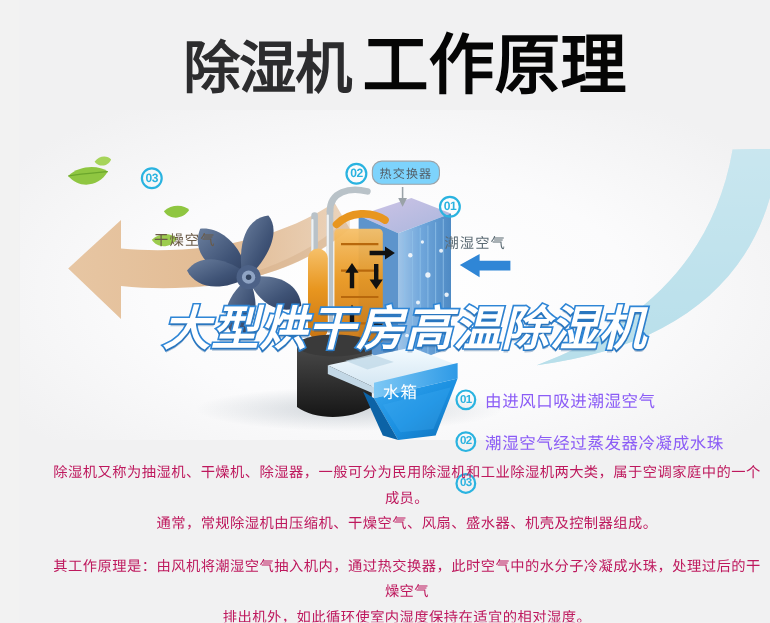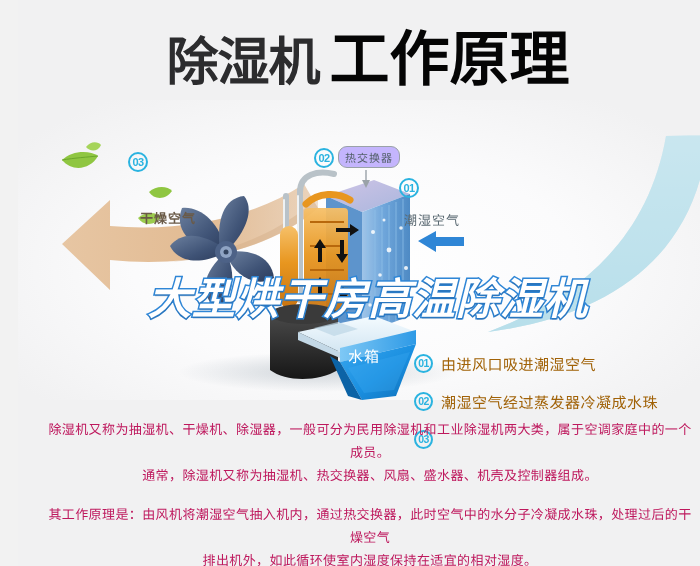--- a/index.html
+++ b/index.html
@@ -45,43 +45,43 @@
     display:flex;align-items:center;justify-content:center;
     background:transparent;letter-spacing:-0.5px;
     box-sizing:border-box;
   }
   #badge03{left:110px;top:52px;}
   #badge02{left:296px;top:48px;}
   #badge01{left:381px;top:78px;}
 
   
   .lbl{position:absolute;font-size:13px;white-space:nowrap;}
-  #lbl-dry{left:122px;top:108px;color:#6a5a47;letter-spacing:1px;font-weight:bold;}
+  #lbl-dry{left:122px;top:108px;color:#6a5a47;letter-spacing:1px;}
   #lbl-humid{left:386px;top:110px;color:#5c6b74;letter-spacing:1px;text-align:center;}
   #lbl-tank{left:330px;top:245px;color:#ffffff;font-size:15px;letter-spacing:1px;}
 
   
   #callout-hx{
     position:absolute;left:320px;top:46px;
     border:1.4px solid #9aa2a8;border-radius:9px;
-    background:#c4b5fd;color:#53606a;
+    background:#7dd3fc;color:#53606a;
     font-size:11px;padding:2px 6px;letter-spacing:1px;white-space:nowrap;
   }
 
   
   .legend{position:absolute;left:396px;top:244px;width:300px;}
   .legend-row{display:flex;align-items:center;height:38px;}
   .lg-badge{
     width:19px;height:19px;border-radius:50%;
     border:2px solid #2ab3e0;color:#2ab3e0;
     font-size:10.5px;font-weight:bold;
     display:flex;align-items:center;justify-content:center;
     flex:0 0 auto;box-sizing:border-box;letter-spacing:-0.5px;
   }
-  .lg-text{margin-left:8px;font-size:15px;color:#a16207;letter-spacing:0.5px;white-space:nowrap;}
+  .lg-text{margin-left:8px;font-size:15px;color:#8b5cf6;letter-spacing:0.5px;white-space:nowrap;}
 
   
   .watermark{
     position:absolute;left:0;top:264px;width:700px;
     text-align:center;white-space:nowrap;
     font-size:43px;font-weight:bold;font-style:italic;
     color:#ffffff;letter-spacing:1px;
     -webkit-text-stroke:3px #2f86d6;
     paint-order:stroke fill;
     text-shadow:0 2px 0 rgba(32,90,150,.35);
@@ -300,21 +300,21 @@
         <span class="lg-badge">03</span>
       </div>
     </div>
   </div>
 
   <div class="watermark">大型烘干房高温除湿机</div>
 
   <div class="copy">
     <p class="p1">
       <span>除湿机又称为抽湿机、干燥机、除湿器，一般可分为民用除湿机和工业除湿机两大类，属于空调家庭中的一个成员。</span><br>
-      <span>通常，除湿机又称为抽湿机、热交换器、风扇、盛水器、机壳及控制器组成。</span>
+      <span>通常，常规除湿机由压缩机、干燥空气、风扇、盛水器、机壳及控制器组成。</span>
     </p>
     <p class="p2">
       <span>其工作原理是：由风机将潮湿空气抽入机内，通过热交换器，此时空气中的水分子冷凝成水珠，处理过后的干燥空气</span><br>
       <span>排出机外，如此循环使室内湿度保持在适宜的相对湿度。</span>
     </p>
   </div>
 
 </div>
 
 </body></html>

